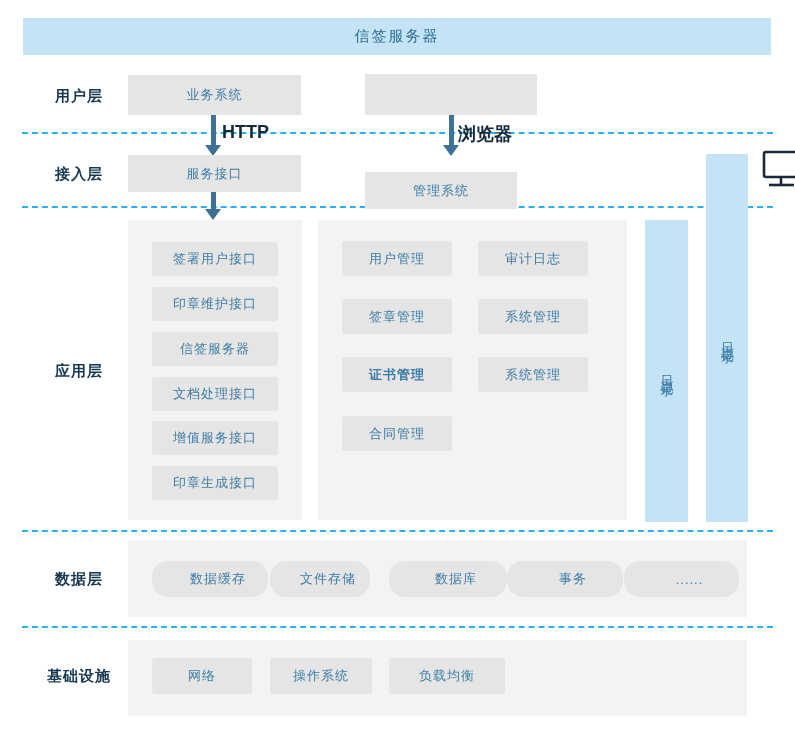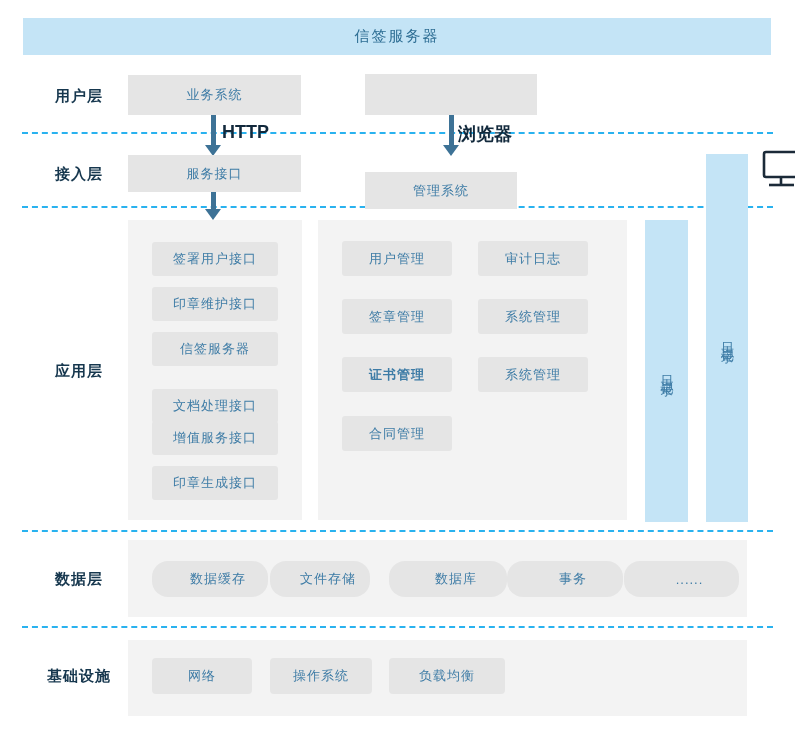--- a/index.html
+++ b/index.html
@@ -46,21 +46,21 @@
   
   .panel{position:absolute;background:#f3f3f3;}
   .panel-left{left:128px;top:220px;width:174px;height:300px;}
   .panel-mid{left:318px;top:220px;width:309px;height:300px;}
   .panel-data{left:128px;top:540px;width:619px;height:77px;}
   .panel-infra{left:128px;top:640px;width:619px;height:76px;}
 
   
   .ifbox{left:152px;width:126px;height:34px;border-radius:3px;}
   .if0{top:242px;} .if1{top:287px;} .if2{top:332px;}
-  .if3{top:389px;} .if4{top:421px;} .if5{top:466px;}
+  .if3{top:377px;} .if4{top:421px;} .if5{top:466px;}
 
   
   .mgbox{width:110px;height:35px;border-radius:3px;}
   .m0{left:342px;top:241px;} .m1{left:478px;top:241px;}
   .m2{left:342px;top:299px;} .m3{left:478px;top:299px;}
   .m4{left:342px;top:357px;font-weight:bold;} .m5{left:478px;top:357px;}
   .m6{left:342px;top:416px;}
 
   
   .logbar{position:absolute;background:#c4e4f6;display:flex;align-items:center;

